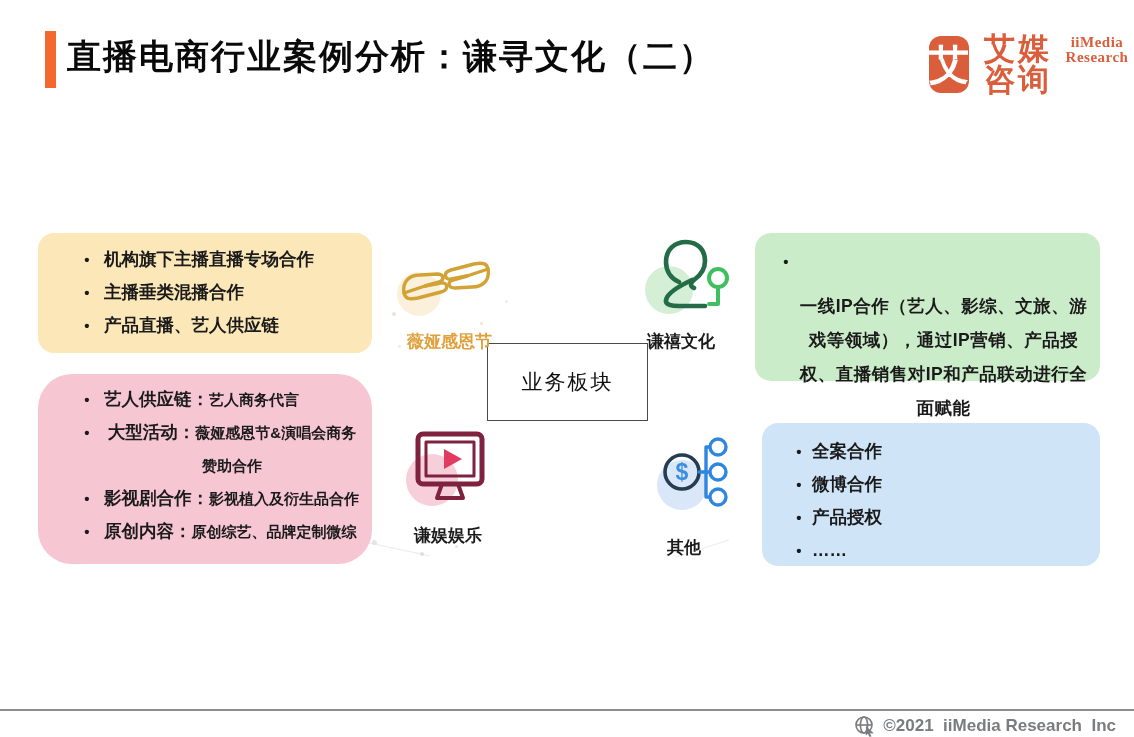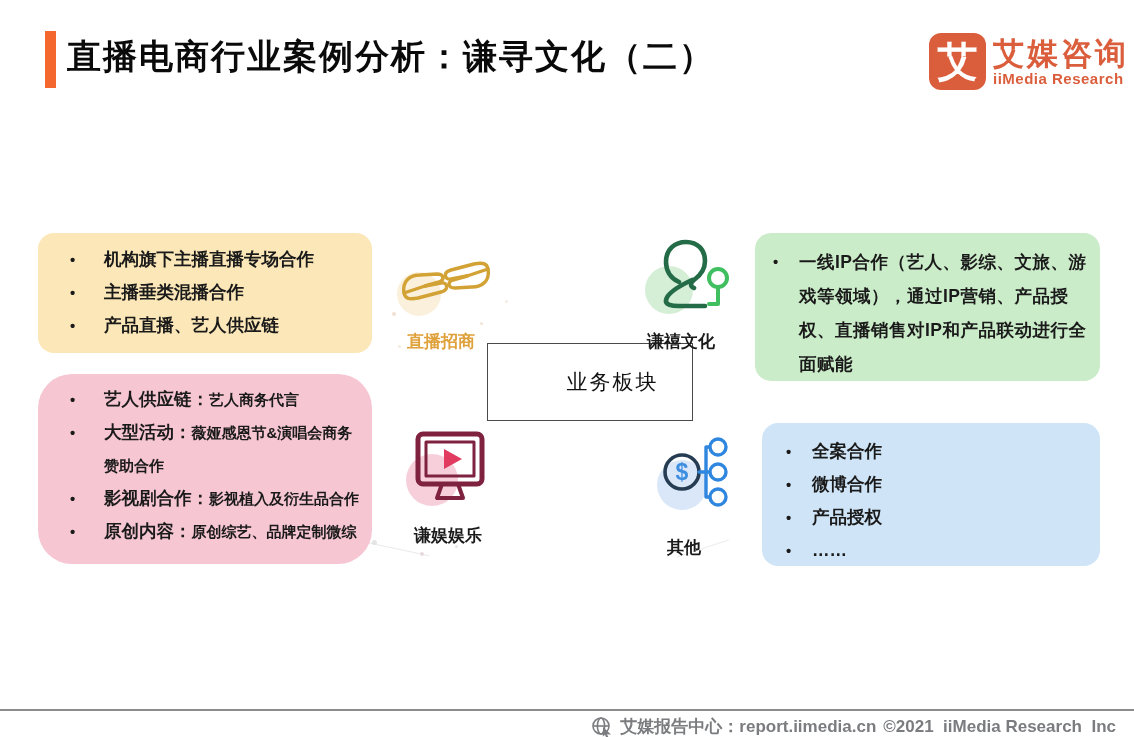--- a/index.html
+++ b/index.html
@@ -1,44 +1,44 @@
 <!DOCTYPE html>
 <html><head>
 <meta charset="utf-8">
 <style>
   html,body{margin:0;padding:0;background:#fff;}
   body{font-family:"Liberation Sans","DejaVu Sans",sans-serif;}
-  .slide{position:relative;width:1134px;height:737px;background:#ffffff;overflow:hidden;}
+  .slide{position:relative;width:1134px;height:737px;background:#ffffff;overflow:hidden;text-align:center;}
 
   
   .accent-bar{position:absolute;left:45px;top:31px;width:11px;height:57px;background:#f4672e;}
   .page-title{position:absolute;left:67px;top:34px;font-size:34px;font-weight:700;color:#0a0a0a;letter-spacing:2px;white-space:nowrap;}
   .logo{position:absolute;left:929px;top:33px;display:flex;align-items:center;}
   .logo-square{width:57px;height:57px;background:#db5e3c;border-radius:12px;display:flex;align-items:center;justify-content:center;color:#fff;font-size:40px;font-weight:700;}
-  .logo-text{margin-left:7px;display:flex;flex-direction:column;line-height:1;}
+  .logo-text{margin-left:7px;display:flex;flex-direction:row;line-height:1;font-family:Liberation Serif, serif;}
   .logo-brand{font-size:31px;font-weight:700;color:#db5e3c;letter-spacing:3px;}
   .logo-sub{font-size:15px;font-weight:700;color:#db5e3c;margin-top:2px;letter-spacing:0.5px;}
 
   
   .info-box{position:absolute;box-sizing:border-box;color:#1a1a1a;}
   .box-yellow{left:38px;top:233px;width:334px;height:120px;background:#fbe7b7;border-radius:16px;padding:10px 10px 0 26px;}
   .box-pink{left:38px;top:374px;width:334px;height:190px;background:#f6c6d3;border-radius:34px;padding:9px 12px 0 26px;}
   .box-green{left:755px;top:233px;width:345px;height:148px;background:#cbecc9;border-radius:16px;padding:12px 12px 0 14px;}
   .box-blue{left:762px;top:423px;width:338px;height:143px;background:#cfe5f7;border-radius:16px;padding:12px 10px 0 20px;}
   .row{display:flex;align-items:flex-start;}
   .lh33{line-height:33px;}
   .lh34{line-height:34px;}
   .dot{flex:0 0 40px;font-size:15px;font-weight:700;padding-left:6px;box-sizing:border-box;}
   .dot-sm{flex:0 0 30px;font-size:15px;font-weight:700;padding-left:4px;box-sizing:border-box;}
   .b-text{font-size:17.5px;font-weight:700;}
   .b-label{font-size:17.5px;font-weight:700;margin-top:14px;}
   .b-desc{font-size:15px;font-weight:700;margin-top:16px;}
 
   
-  .center-box{position:absolute;left:487px;top:343px;width:159px;height:76px;background:#fff;border:1.5px solid #4a4a4a;display:flex;align-items:center;justify-content:center;padding-left:45px;}
+  .center-box{position:absolute;left:487px;top:343px;width:159px;height:76px;background:#fff;border:1.5px solid #4a4a4a;display:flex;align-items:center;justify-content:center;}
   .center-label{font-size:21px;color:#111;letter-spacing:2px;font-weight:400;}
 
   
   .icon-group{position:absolute;}
   .bg-circle{position:absolute;border-radius:50%;}
   .icon-svg{position:absolute;left:0;top:0;}
   .branch-label{position:absolute;font-size:17px;font-weight:700;color:#1a1a1a;white-space:nowrap;}
   .label-gold{color:#dfa13b;}
 
   
@@ -110,21 +110,21 @@
     </div>
     <div class="row lh33">
       <span class="dot">•</span>
       <span><span class="b-label">原创内容：</span><span class="b-desc">原创综艺、品牌定制微综</span></span>
     </div>
   </div>
 
   <div class="info-box box-green">
     <div class="row lh34">
       <span class="dot-sm">•</span>
-      <span class="b-text" style="letter-spacing:0.5px;">一线IP合作（艺人、影综、文旅、游戏等领域），通过IP营销、产品授权、直播销售对IP和产品联动进行全面赋能</span>
+      <span class="b-text" style="letter-spacing:0.5px;margin-top:44px;">一线IP合作（艺人、影综、文旅、游戏等领域），通过IP营销、产品授权、直播销售对IP和产品联动进行全面赋能</span>
     </div>
   </div>
 
   <div class="info-box box-blue">
     <div class="row lh33">
       <span class="dot-sm">•</span>
       <span class="b-text">全案合作</span>
     </div>
     <div class="row lh33">
       <span class="dot-sm">•</span>
@@ -149,21 +149,21 @@
     <svg class="icon-svg" width="95" height="62" viewBox="0 0 95 62">
       <g fill="none" stroke="#d2a235" stroke-width="3.4" stroke-linejoin="round" stroke-linecap="round">
         <g id="hand">
           <path d="M9 43 C7 31 15 25 25 25 L42 24 C49 24 50 30 44 32 L30 36"></path>
           <path d="M30 36 L46 33 C53 32 54 40 46 42 L23 48 C13 50 10 48 9 43 Z"></path>
         </g>
         <use href="#hand" transform="rotate(180 51 31)"></use>
       </g>
     </svg>
   </div>
-  <div class="branch-label label-gold" style="left:407px;top:330px;">直播招商</div>
+  <div class="branch-label label-gold" style="left:407px;top:330px;">薇娅感恩节</div>
 
   <div class="icon-group" style="left:645px;top:236px;width:92px;height:82px;">
     <div class="bg-circle" style="left:0px;top:30px;width:48px;height:48px;background:#d5eed6;"></div>
     <svg class="icon-svg" width="92" height="82" viewBox="0 0 92 82">
       <g fill="none" stroke-linecap="round" stroke-linejoin="round">
         <path stroke="#246b47" stroke-width="4.6" d="M34 46 C25 42 21 34 21 26 C21 13 30 6 41 6 C53 6 60 14 60 25 C60 33 56 39 49 44 C45 47 45 50 49 52"></path>
         <path stroke="#246b47" stroke-width="4.6" d="M47 44 C32 51 22 58 21 64 C20 69 27 70 34 70 L60 70"></path>
         <circle cx="73" cy="42" r="9" stroke="#3fbf5f" stroke-width="4"></circle>
         <path stroke="#3fbf5f" stroke-width="4" d="M73 51 L73 68 M64 68 L73 68"></path>
       </g>
@@ -202,17 +202,16 @@
   <div class="footer-line"></div>
   <div class="footer">
     <svg width="22" height="22" viewBox="0 0 22 22">
       <g fill="none" stroke="#7a7c7f" stroke-width="1.6">
         <circle cx="10" cy="10" r="8"></circle>
         <ellipse cx="10" cy="10" rx="3.6" ry="8"></ellipse>
         <path d="M2.5 10 H17.5"></path>
       </g>
       <polygon points="12,11 20,18.5 16,18.2 17.5,21.5 15.3,21.8 14,18.8 11.8,20.5" fill="#7a7c7f"></polygon>
     </svg>
-    <span>艾媒报告中心：report.iimedia.cn</span>
     <span>©2021  iiMedia Research  Inc</span>
   </div>
 
 </div>
 
 </body></html>

